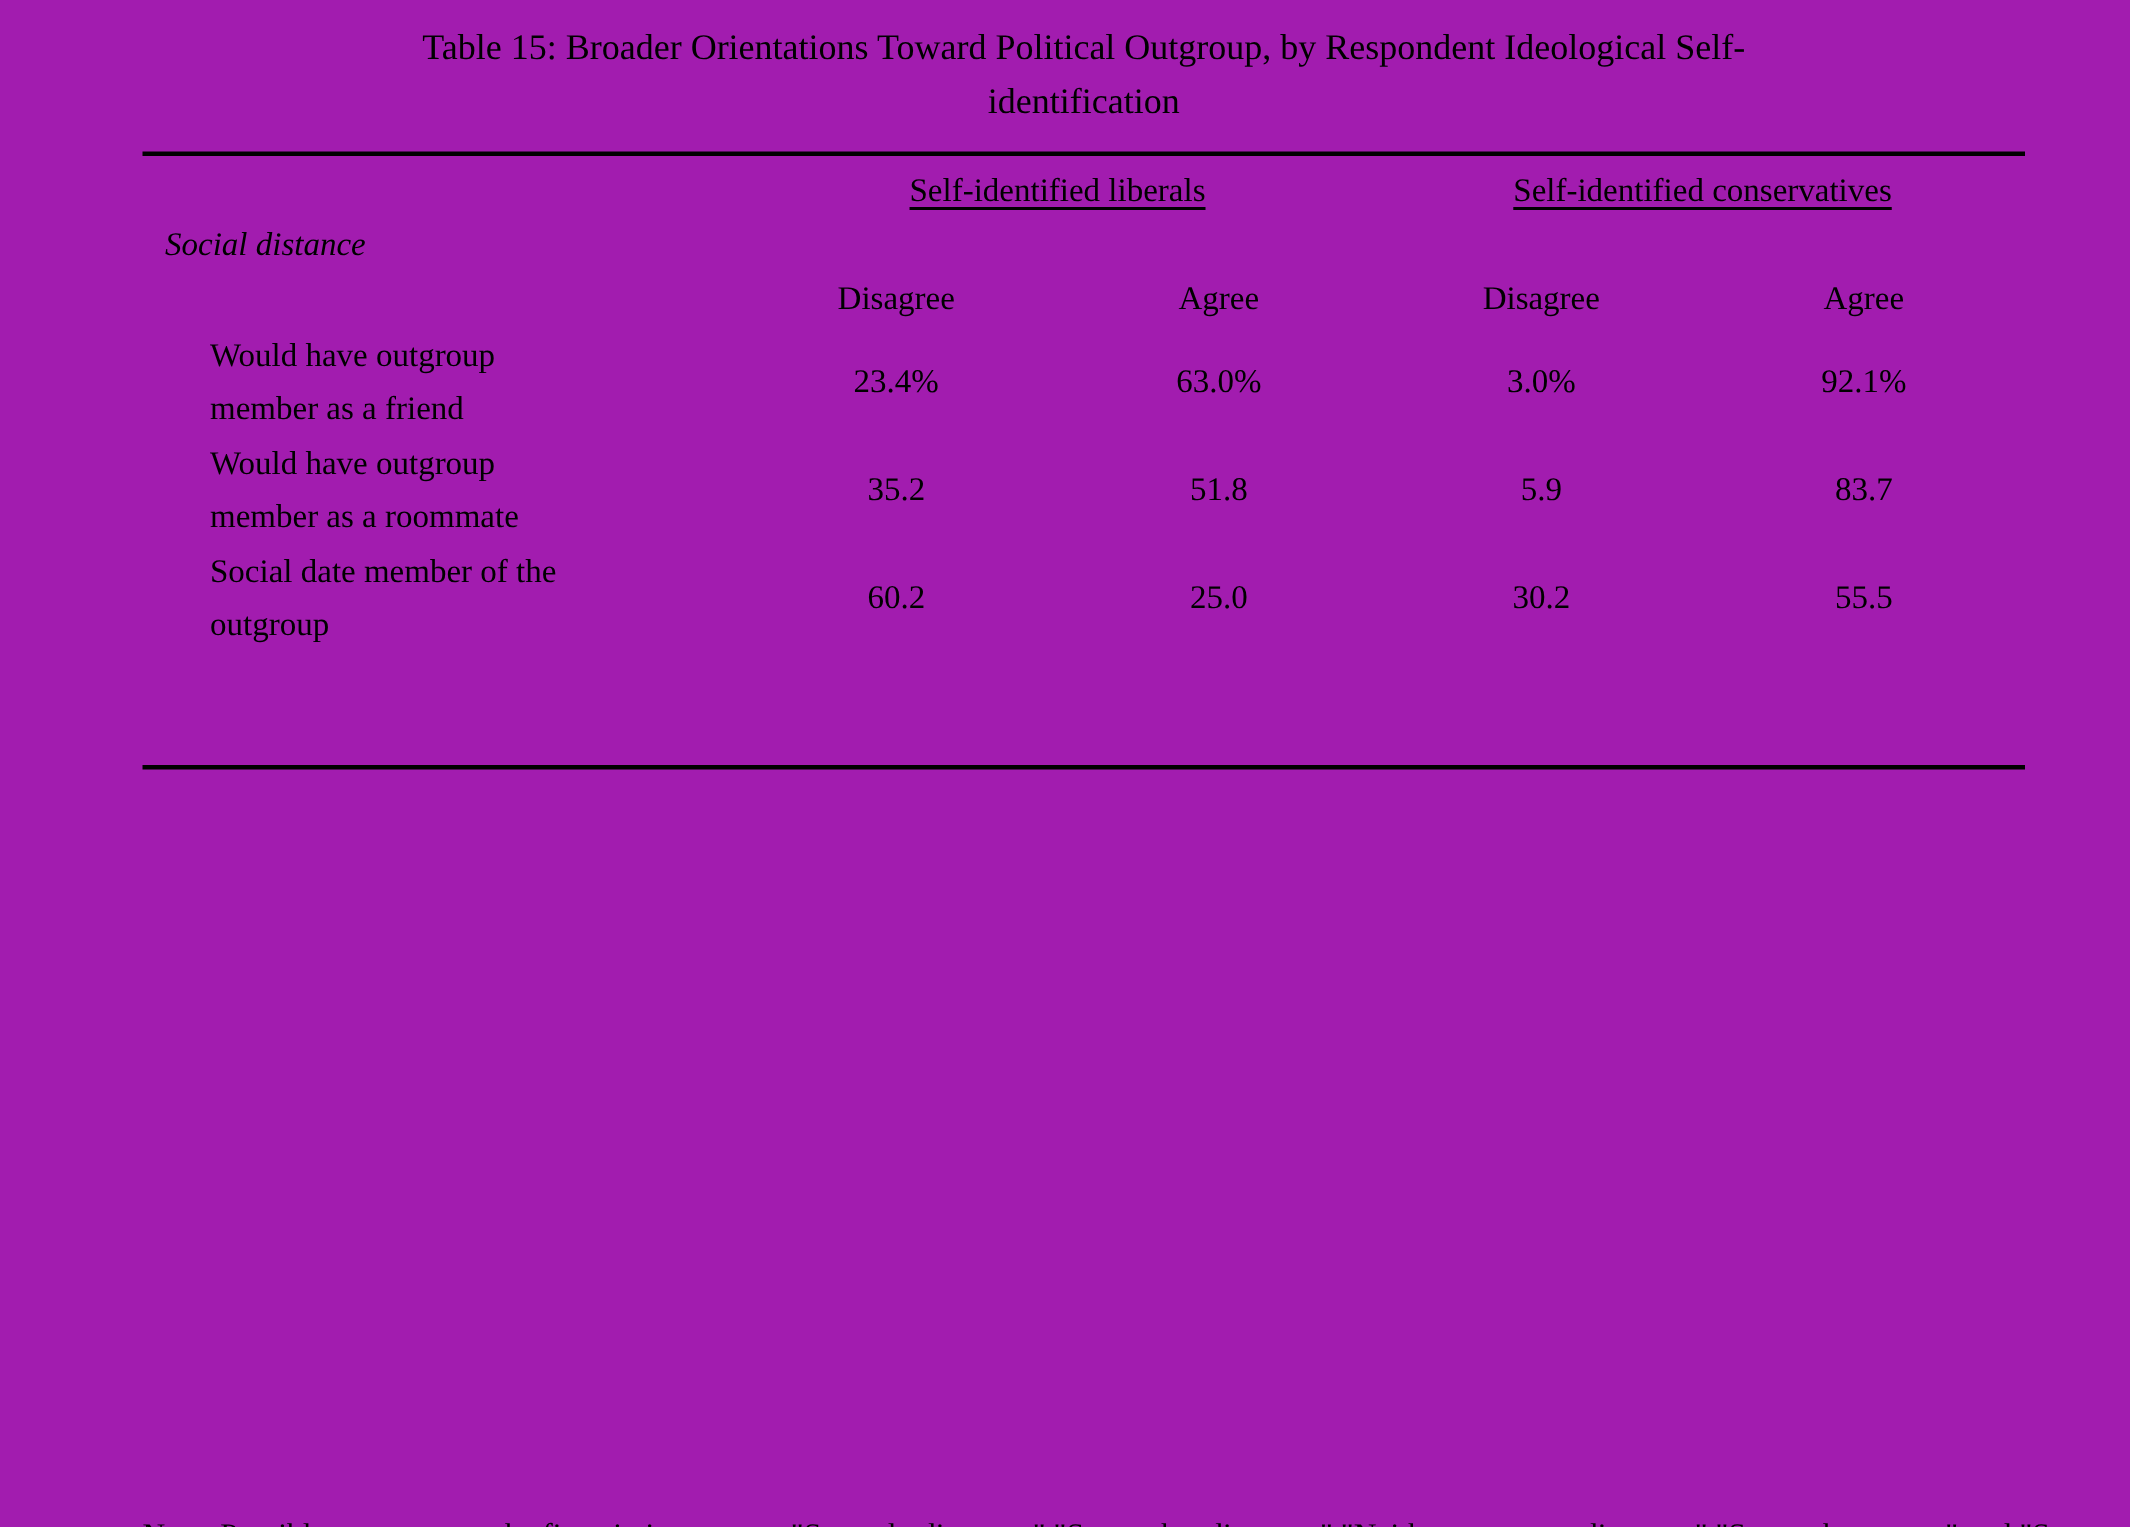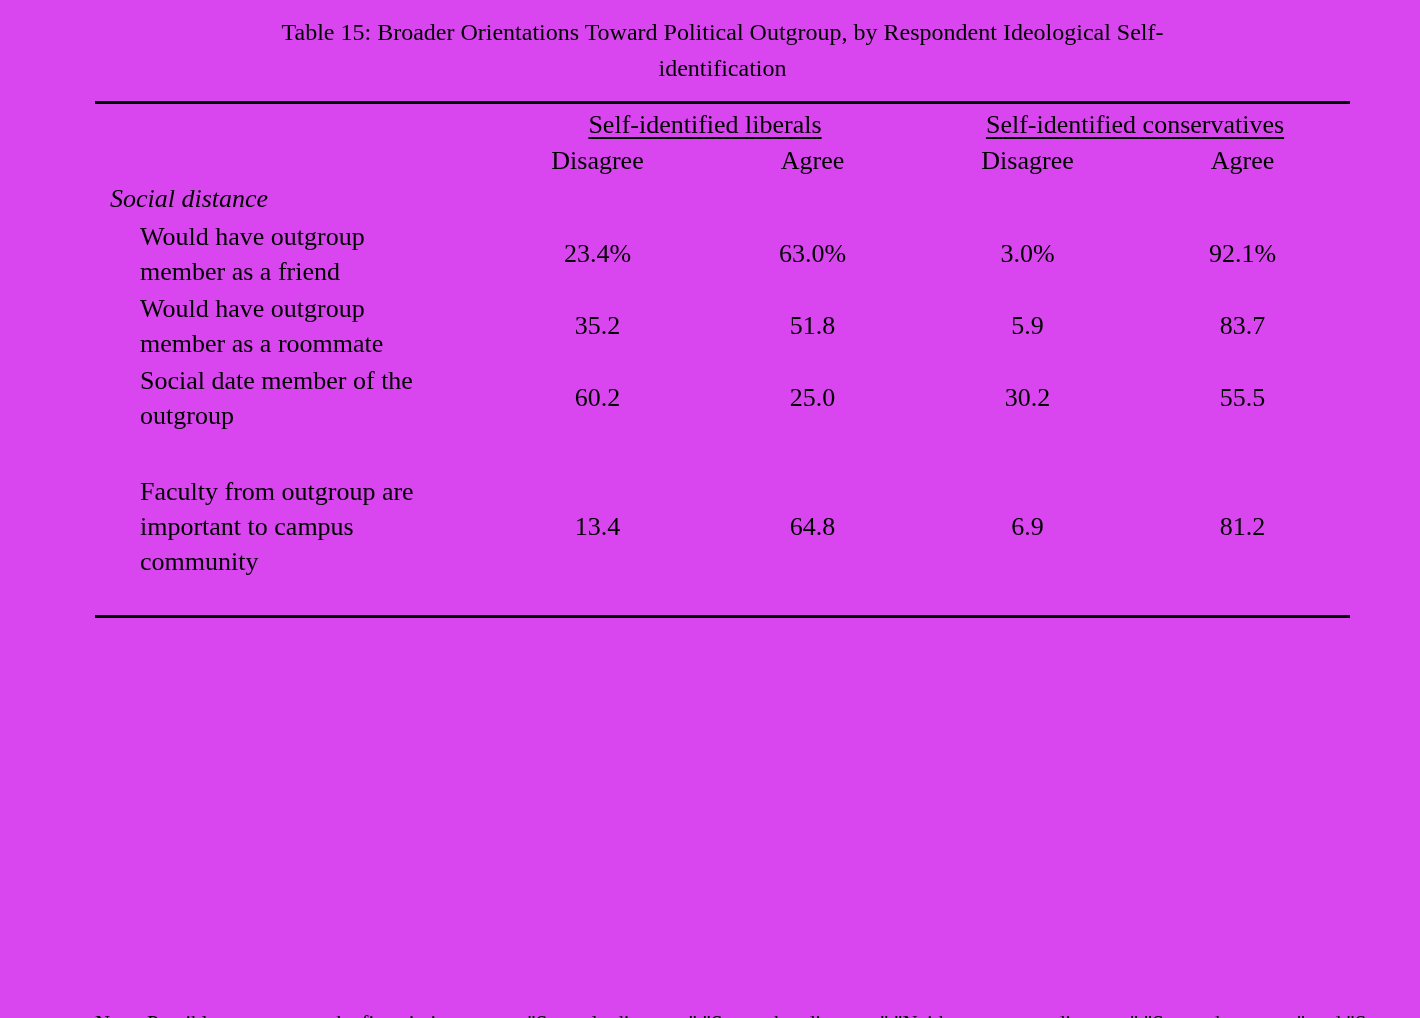--- a/index.html
+++ b/index.html
@@ -9,21 +9,21 @@
     color: #000000;
     font-family: "Liberation Serif", "DejaVu Serif", serif;
     overflow: hidden;
     position: relative;
   }
   .page {
     position: absolute;
     left: 0; top: 0;
     width: 1420px; height: 1018px;
     overflow: hidden;
-    background: #d946ef;
+    background: #a21caf;
   }
   .title {
     position: absolute;
     top: 14px;
     left: 95px;
     width: 1255px;
     text-align: center;
     font-size: 24px;
     line-height: 36px;
     white-space: pre-line;
@@ -33,21 +33,21 @@
     left: 95px;
     top: 101px;
     width: 1255px;
     border-top: 3px solid #000000;
     border-bottom: 3px solid #000000;
   }
   table {
     border-collapse: collapse;
     table-layout: fixed;
     width: 1255px;
-    font-size: 26px;
+    font-size: 22px;
   }
   td { vertical-align: middle; }
   .h38  { height: 38px; }
   .h40  { height: 40px; }
   .h36  { height: 36px; }
   .h72  { height: 72px; }
   .h105 { height: 105px; }
   .h106 { height: 106px; }
   .grp {
     text-align: center;
@@ -103,29 +103,29 @@
       </colgroup>
 
       <tbody>
           <tr class="h38">
         <td></td>
         <td class="grp" colspan="2"><span>Self-identified liberals</span></td>
         <td class="grp" colspan="2"><span>Self-identified conservatives</span></td>
       </tr>
 
       <tr class="h38">
+        <td class="sect" colspan="5">Social distance</td>
+      </tr>
+
+      <tr class="h38">
         <td></td>
         <td class="subhdr">Disagree</td>
         <td class="subhdr">Agree</td>
         <td class="subhdr">Disagree</td>
         <td class="subhdr">Agree</td>
-      </tr>
-
-      <tr class="h38">
-        <td class="sect" colspan="5">Social distance</td>
       </tr>
 
       <tr class="h72">
         <td class="lbl">Would have outgroup
 member as a friend</td>
         <td class="val">23.4%</td>
         <td class="val">63.0%</td>
         <td class="val">3.0%</td>
         <td class="val">92.1%</td>
       </tr>
@@ -148,29 +148,20 @@
         <td class="val">30.2</td>
         <td class="val">55.5</td>
       </tr>
 
       <tr class="h40">
             <td colspan="5"></td>
           </tr>
 
 
 
-      <tr class="h105">
-        <td class="lbl">Faculty from outgroup are
-important to campus
-community</td>
-        <td class="val">13.4</td>
-        <td class="val">64.8</td>
-        <td class="val">6.9</td>
-        <td class="val">81.2</td>
-      </tr>
 
       <tr class="h36">
             <td colspan="5"></td>
           </tr>
 
 
     </tbody>
       </table>
   </div>
 

